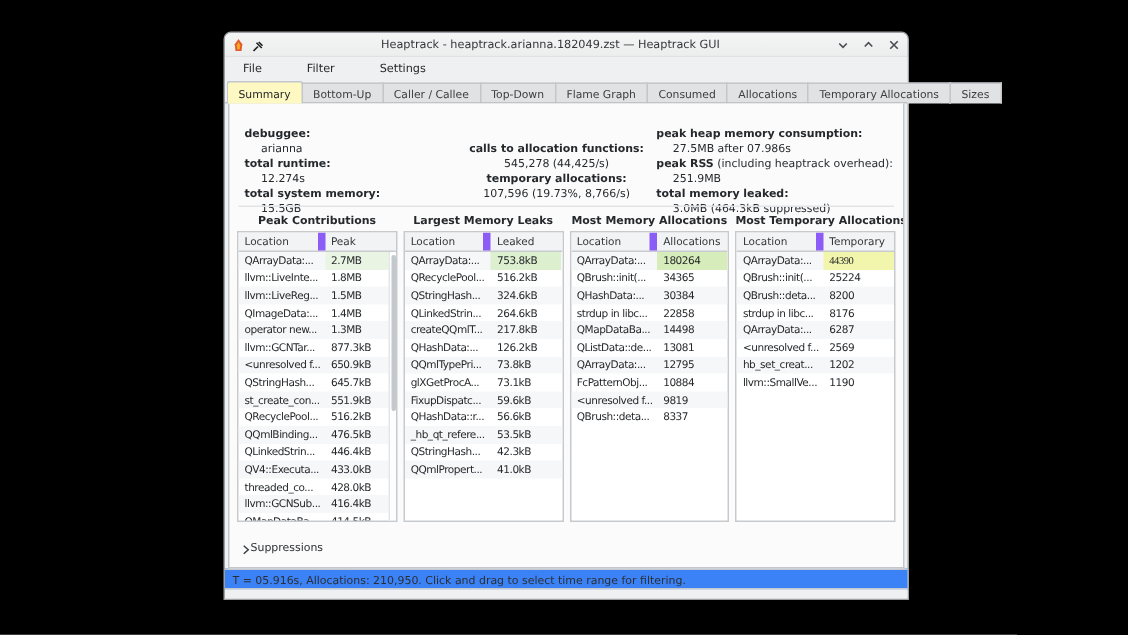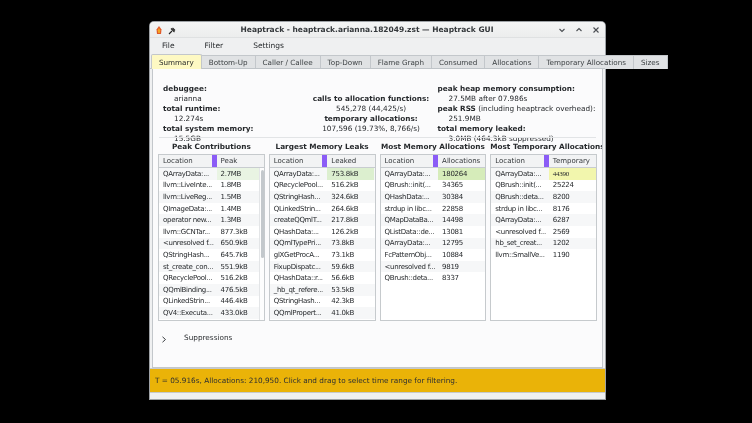--- a/index.html
+++ b/index.html
@@ -6,21 +6,21 @@
   html,body { width:752px; height:423px; background:#000; overflow:hidden;
     font-family:"DejaVu Sans", sans-serif; color:#26292c; }
   .window { position:absolute; left:150px; top:22px; width:455px; height:377px;
     background:#eff0f1; border-radius:4px 4px 0 0; display:flex; flex-direction:column;
     box-shadow:0 0 0 1px #9da1a5; }
   
   .titlebar { height:16px; display:flex; align-items:center; padding:0 5px;
     background:linear-gradient(#f4f5f5,#eceded); border-radius:4px 4px 0 0;
     border-bottom:1px solid #dfe1e2; flex:none; }
   .tb-icons { display:flex; align-items:center; gap:5px; }
-  .tb-title { flex:1; text-align:center; font-size:7.5px; color:#34383b; font-weight:bold;
+  .tb-title { flex:1; text-align:center; font-size:7.5px; color:#34383b; font-weight:normal;
     white-space:nowrap; overflow:hidden; }
   .tb-controls { display:flex; align-items:center; gap:9px; }
   .tb-controls svg { display:block; }
   
   .menubar { height:15px; display:flex; align-items:center; padding:0 6px; gap:18px;
     background:#eff0f1; flex:none; }
   .menu-item { font-size:7.5px; padding:1px 6px; border-radius:2px; }
   
   .tabbar { height:16px; display:flex; align-items:flex-end; padding:1px 0 0 1px;
     background:#eff0f1; flex:none; position:relative; }
@@ -61,25 +61,25 @@
   .trow:nth-child(even) { background:#f6f7f8; }
   .td { font-size:7px; letter-spacing:-0.3px; padding:0 2px 0 4px; white-space:nowrap;
     overflow:hidden; height:100%; display:flex; align-items:center; }
   .td.loc { width:55%; }
   .td.val { width:45%; }
   .sbar { position:absolute; top:13px; right:0; bottom:0; width:5px; background:#fdfdfd;
     border-left:1px solid #e3e5e7; }
   .sthumb { position:absolute; top:2px; left:1px; width:3px; height:58%;
     background:#c3c8cc; border-radius:2px; }
   
-  .suppressions { flex:none; display:flex; align-items:center; gap:17px;
-    padding:3px 8px 20px 8px; }
+  .suppressions { flex:none; display:flex; align-items:center; gap:0;
+    padding:3px 8px 4px 8px; }
   .supp-label { font-size:7.3px; color:#2c2f32; }
   
-  .statusbar { flex:none; height:25px; background:#eab308; border-top:1px solid #c6c9cc;
+  .statusbar { flex:none; height:14px; background:#3b82f6; border-top:1px solid #c6c9cc;
     border-bottom:1px solid #c6c9cc; display:flex; align-items:center; padding:0 5px; }
   .status-text { font-size:7.3px; color:#2c2f32; white-space:nowrap; overflow:hidden; }
   .bottomstrip { flex:none; height:6px; background:#eff0f1; }
 </style>
 </head>
 <body>
 
 <div class="window">
 
   <div class="titlebar">

